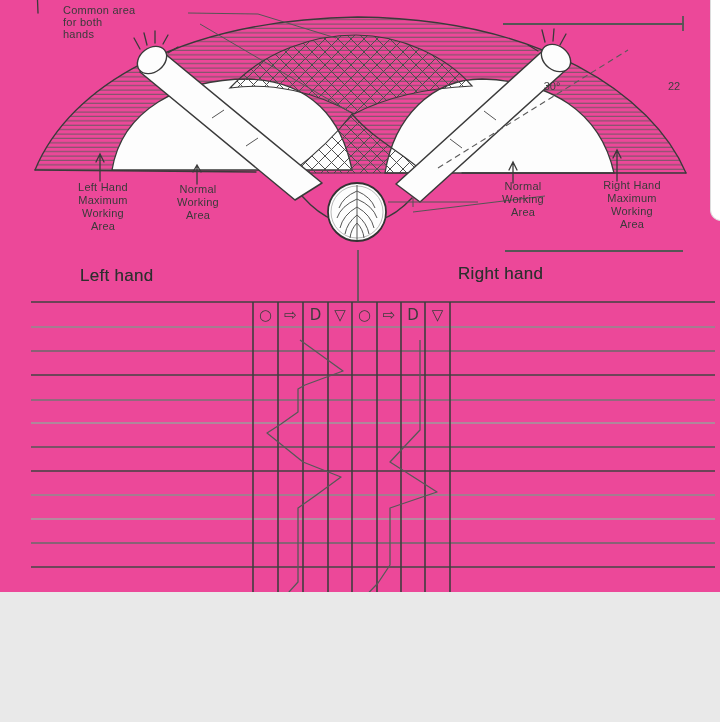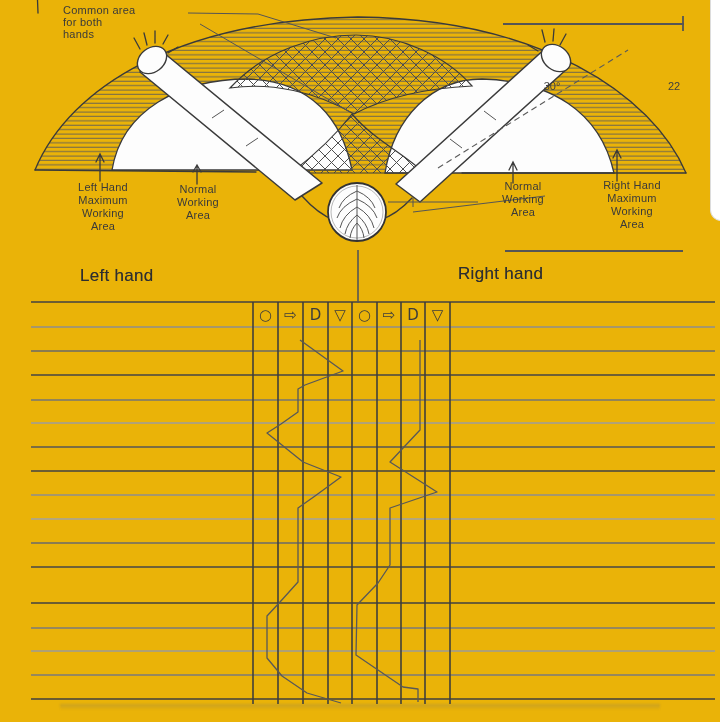--- a/index.html
+++ b/index.html
@@ -1,16 +1,16 @@
 <!DOCTYPE html>
 <html><head>
 <meta charset="utf-8">
 <style>
   html,body{margin:0;padding:0;background:#e9e9e9;}
-  .screen{position:relative;width:720px;height:722px;background:#eab308;overflow:hidden;
+  .screen{position:relative;width:720px;height:592px;background:#ec4899;overflow:hidden;
           font-family:"Liberation Sans",sans-serif;}
   svg{position:absolute;left:0;display:block;}
   #diagram-svg{top:0;}
   #chart-svg{top:240px;}
   .lbl{font-size:11px;fill:#3a3a3a;letter-spacing:.25px;font-family:"Liberation Sans",sans-serif;}
   .lblb{font-size:11px;fill:#3f3f3f;}
   .ln{stroke:#3a3a3a;stroke-width:1.3;fill:none;stroke-linecap:round;}
   .lnthin{stroke:#555;stroke-width:1;fill:none;}
   .sym{font-size:15px;fill:#3c3c3c;font-family:"DejaVu Sans",sans-serif;}
   .hand-header{position:absolute;font-size:17px;color:#2e2e2e;letter-spacing:.3px;

